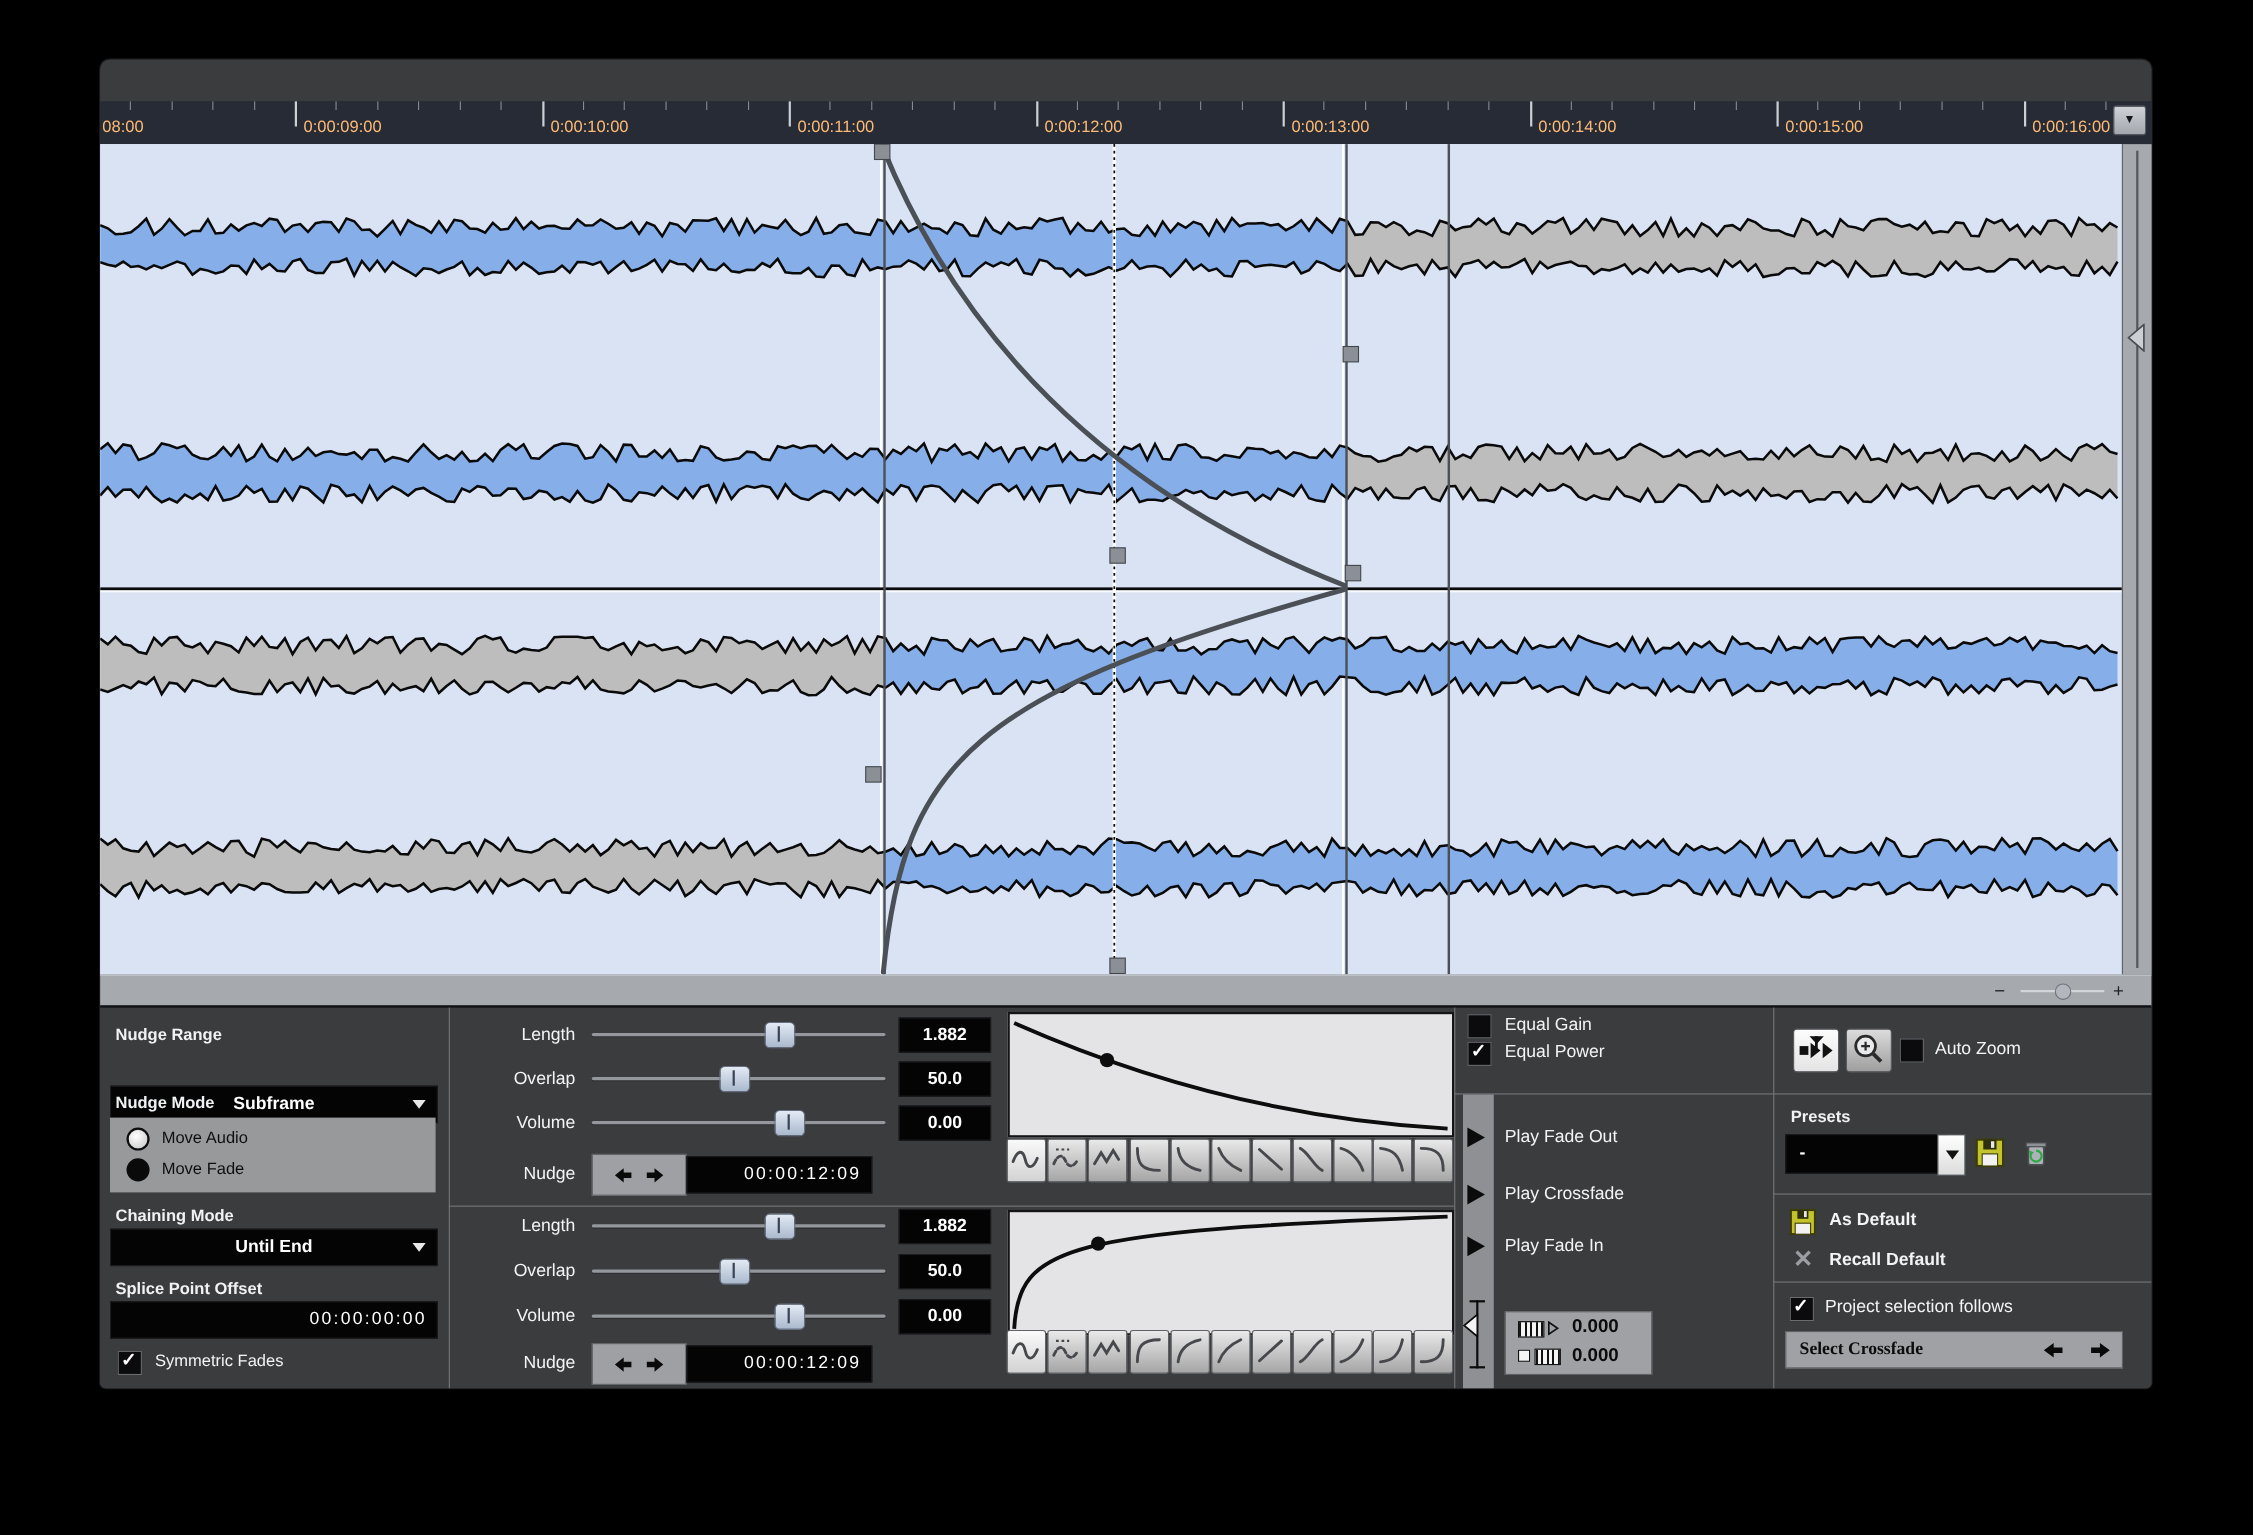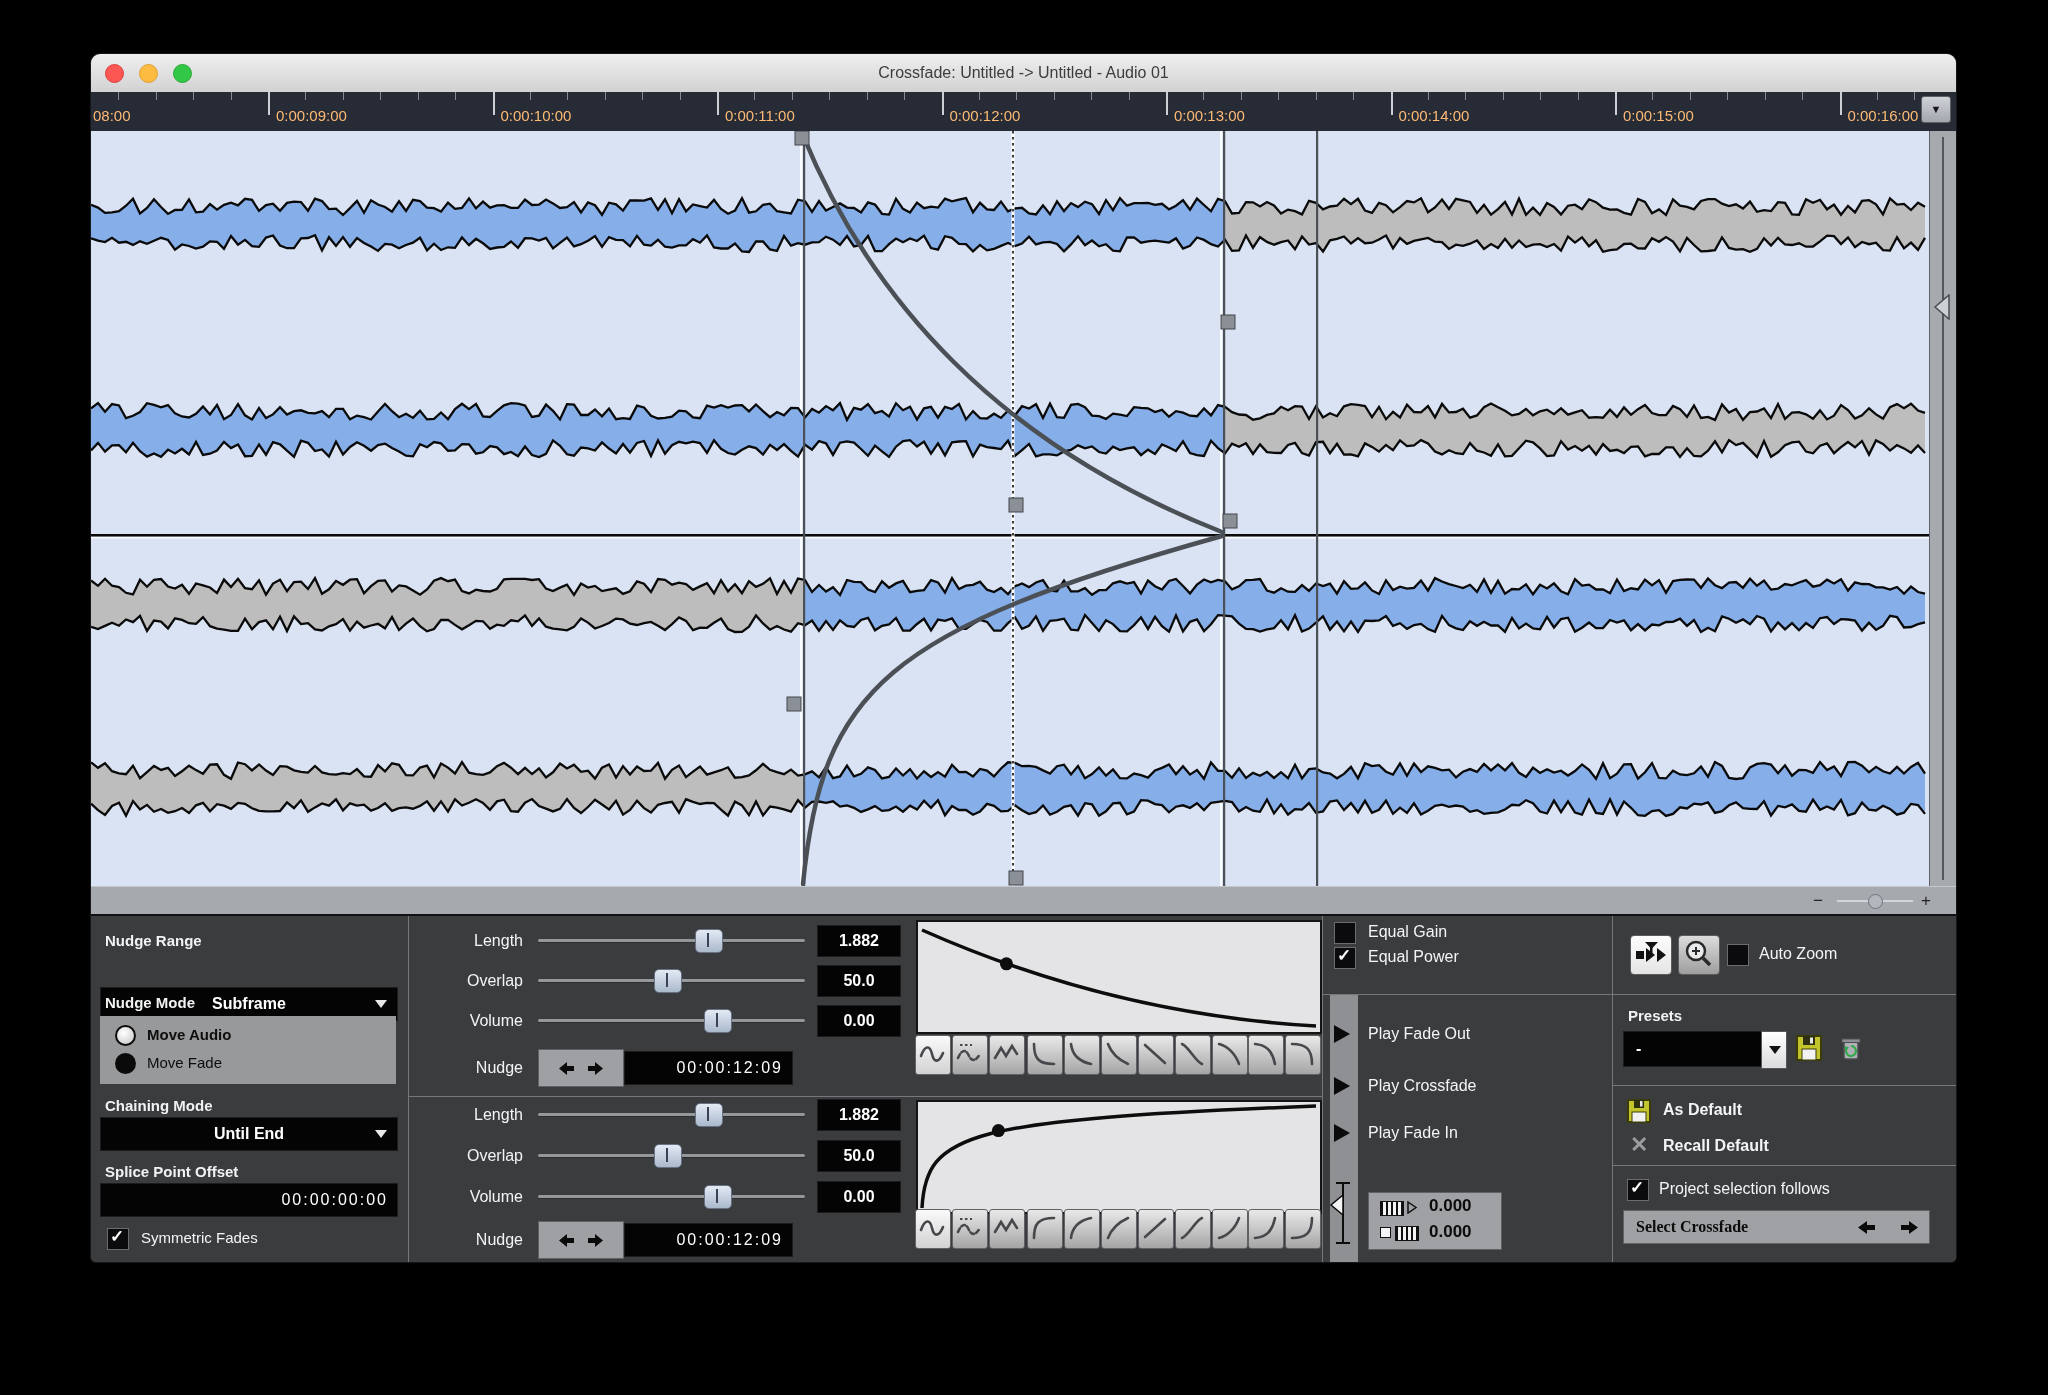--- a/index.html
+++ b/index.html
@@ -58,26 +58,20 @@
   .stripes{position:absolute;background:repeating-linear-gradient(90deg,#111 0 2px,#f4f4f4 2px 5px);border:1px solid #111;}
   .toolbtn{position:absolute;width:40px;height:38px;border-radius:4px;border:1px solid #5a5c60;}
   .gbar{position:absolute;background:#9fa1a4;border:1px solid #5f6165;font-family:Liberation Serif, serif;}
   .gbar .txt{position:absolute;left:12px;top:0;font-size:16px;font-weight:700;color:#0c0c0c;line-height:32px;}
 </style>
 </head>
 <body>
 
 <div id="window">
 
-  <div id="titlebar">
-    <div class="light" style="left:14px;background:#fc5753;border:1px solid #df3e39;"></div>
-    <div class="light" style="left:48px;background:#fdbc40;border:1px solid #de9f34;"></div>
-    <div class="light" style="left:82px;background:#33c748;border:1px solid #27aa35;"></div>
-    <div id="title">Crossfade: Untitled -&gt; Untitled - Audio 01</div>
-  </div>
 
   <div id="ruler">
       <div class="tick-minor" style="left: 27.3333px;"></div>
       <div class="tick-minor" style="left: 64.75px;"></div>
       <div class="tick-minor" style="left: 102.167px;"></div>
       <div class="tick-minor" style="left: 139.583px;"></div>
       <div class="tick-minor" style="left: 214.417px;"></div>
       <div class="tick-minor" style="left: 251.833px;"></div>
       <div class="tick-minor" style="left: 289.25px;"></div>
       <div class="tick-minor" style="left: 326.667px;"></div>
@@ -224,21 +218,21 @@
     <div class="hsep" style="left:1521px;top:249px;width:344px"></div>
 
     <div class="lbl abs" style="left:14px;top:16px;">Nudge Range</div>
     <div class="blackbox ddown abs" style="left:9px;top:32px;width:296px;height:32px;line-height:32px;margin-top:39px;">
       <span>Subframe</span>
       <span class="caret"></span>
     </div>
     <div class="lbl abs" style="left:14px;top:78px;">Nudge Mode</div>
     <div class="graybox abs" style="left:9px;top:100px;width:296px;height:68px;">
       <div class="radio" style="left:15px;top:9px;"></div>
-      <div class="rlabel" style="left:47px;top:10px;font-weight:bold;">Move Audio</div>
+      <div class="rlabel" style="left:47px;top:10px;">Move Audio</div>
       <div class="radio on" style="left:15px;top:37px;"></div>
       <div class="rlabel" style="left:47px;top:38px;">Move Fade</div>
     </div>
     <div class="lbl abs" style="left:14px;top:181px;">Chaining Mode</div>
     <div class="blackbox ddown abs" style="left:9px;top:201px;width:296px;height:32px;line-height:32px;">
       <span>Until End</span>
       <span class="caret"></span>
     </div>
     <div class="lbl abs" style="left:14px;top:247px;">Splice Point Offset</div>
     <div class="blackbox timefield abs" style="left:9px;top:267px;width:287px;">00:00:00:00</div>

